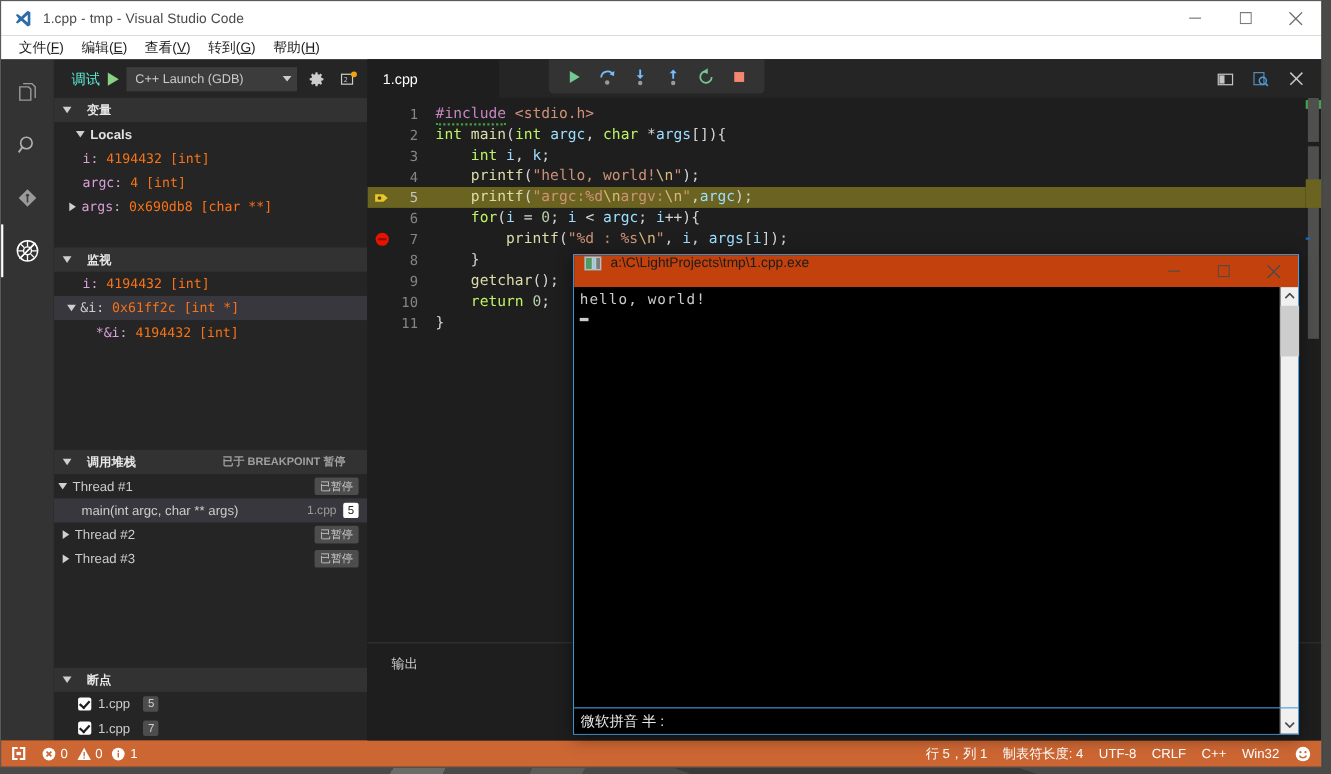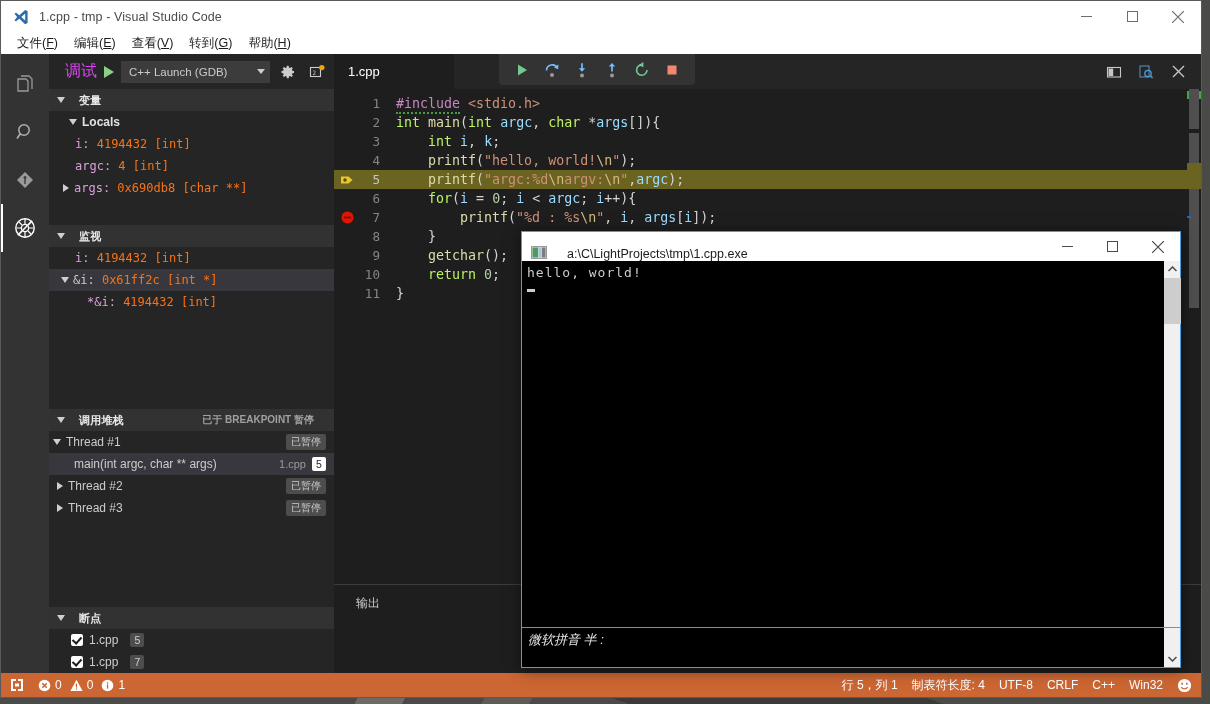--- a/index.html
+++ b/index.html
@@ -76,21 +76,21 @@
 
   
   .sidebar {
     width: 285px; flex: 0 0 285px; background: #252526; display: flex; flex-direction: column;
     min-height: 0; overflow: hidden;
   }
   .debug-toolbar {
     height: 35px; flex: 0 0 35px; display: flex; align-items: center; gap: 7px;
     padding: 0 6px 0 16px;
   }
-  .dbg-label { font-size: 16px; color: #d946ef; }
+  .dbg-label { font-size: 13px; color: #5eead4; }
   .dbg-play { width: 0; height: 0; border-left: 10px solid #89d185; border-top: 6px solid transparent; border-bottom: 6px solid transparent; }
   .dbg-select {
     flex: 1 1 auto; background: #3c3c3c; color: #cccccc; font-size: 11.5px;
     height: 22px; display: flex; align-items: center; padding: 0 5px 0 8px; gap: 4px;
     min-width: 0;
   }
   .dbg-select span.lbl { flex:1 1 auto; overflow:hidden; white-space:nowrap; text-overflow:ellipsis; }
   .caret-dn { width:0;height:0;border-left:4px solid transparent;border-right:4px solid transparent;border-top:5px solid #cccccc; }
   .icon-btn { width: 22px; height: 22px; display: flex; align-items: center; justify-content: center; position: relative; }
 
@@ -191,45 +191,44 @@
   .ov-mark { position: absolute; right: 0; width: 14px; }
 
   
   .console {
     position: absolute; left: 521px; top: 231px; width: 660px; height: 437px;
     border: 1px solid #4a9edd; background: #000000; z-index: 50;
     display: flex; flex-direction: column;
     box-shadow: 0 2px 14px rgba(0,0,0,.5);
   }
   .con-title {
-    height: 29px; flex: 0 0 29px; background: #ffffff; display: flex; align-items: flex-end;
+    height: 29px; flex: 0 0 29px; background: #c2410c; display: flex; align-items: flex-start;
     position: relative;
-    gap: 12px;
   }
   .con-icon { margin-left: 9px; width: 16px; height: 16px; }
   .con-text { margin-left: 8px; font-size: 12.5px; color: #1c1c1c; white-space: nowrap; }
   .con-ctrls { position: absolute; right: 0; top: 0; height: 29px; display: flex; }
   .con-btn { width: 45px; height: 29px; display: flex; align-items: center; justify-content: center; }
   .con-body { flex: 1 1 auto; position: relative; background: #000000; display: flex; min-height: 0; }
   .con-text-area { flex: 1 1 auto; padding: 4px 0 0 5px; position: relative; }
   .con-line {
     font-family: "DejaVu Sans Mono", monospace; font-size: 13px; color: #cccccc;
     letter-spacing: 1px; white-space: pre;
   }
   .con-caret { width: 8px; height: 3px; background: #cccccc; margin-top: 9px; }
   .con-scroll {
     width: 17px; flex: 0 0 17px; background: #f0f0f0; border-left: 1px solid #000;
     display: flex; flex-direction: column; align-items: center; position: relative;
   }
   .sb-arrow { height: 17px; width: 17px; display: flex; align-items: center; justify-content: center; }
   .sb-thumb { position: absolute; top: 17px; left: 0; width: 17px; height: 46px; background: #cdcdcd; }
   .sb-track { flex: 1 1 auto; }
   .ime-bar {
-    position: absolute; left: 0; right: 0; bottom: 16px; height: 24px;
-    display: flex; align-items: center; border-top: 1px solid #4a9edd; font-style: italic;
+    position: absolute; left: 0; right: 0; bottom: 0; height: 24px;
+    display: flex; align-items: center; border-top: 1px solid #4a9edd;
   }
   .ime-text { color: #e8e8e8; font-size: 13px; padding-left: 6px; font-family: "Liberation Sans", sans-serif; }
 
   
   .statusbar {
     height: 24px; flex: 0 0 24px; background: #cc6633; display: flex; align-items: center;
     color: #ffffff; font-size: 12px; padding: 0 2px;
   }
   .sb-item { display: flex; align-items: center; gap: 4px; padding: 0 7px; height: 24px; white-space: nowrap; }
   .sb-right { margin-left: auto; display: flex; align-items: center; }

